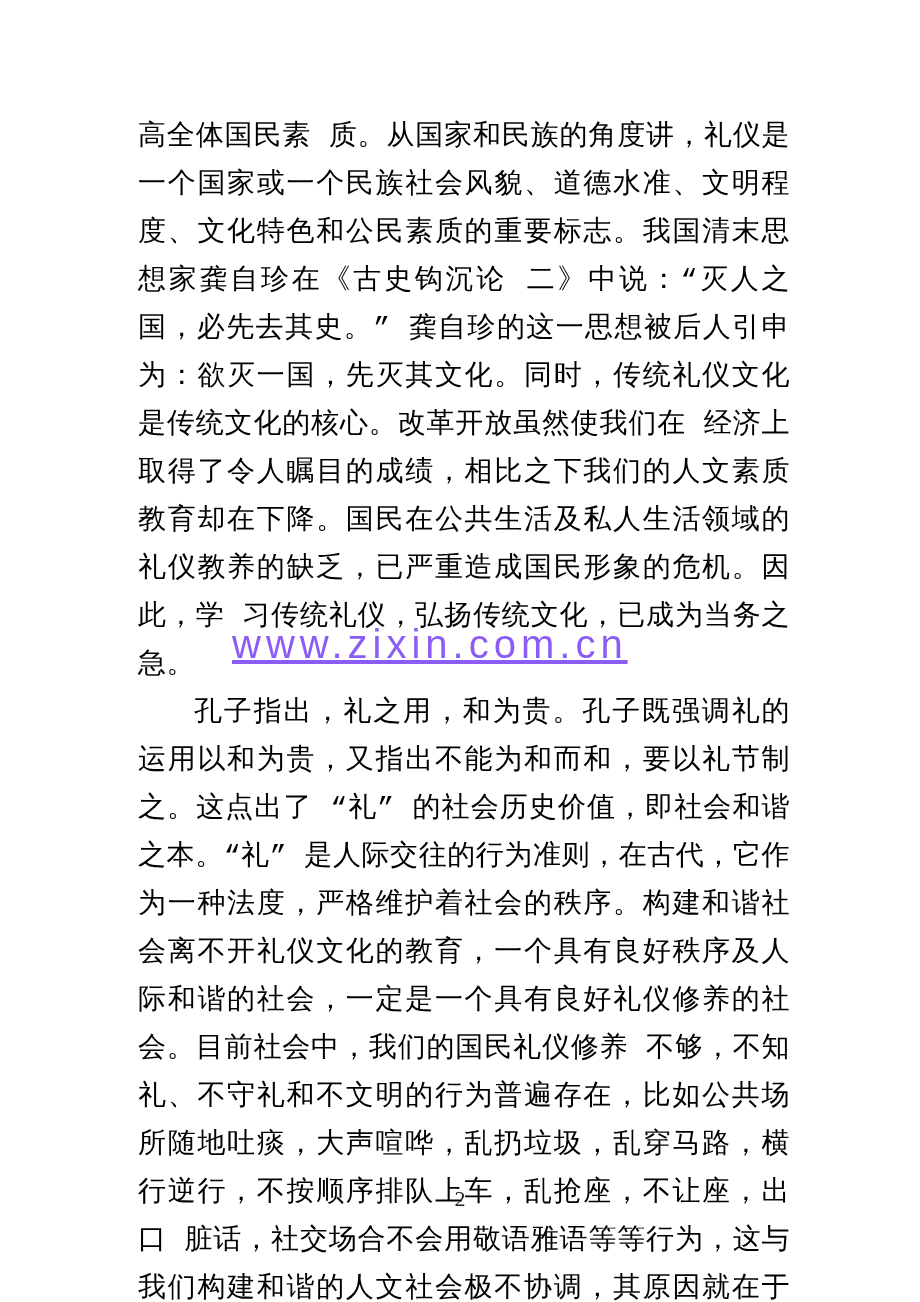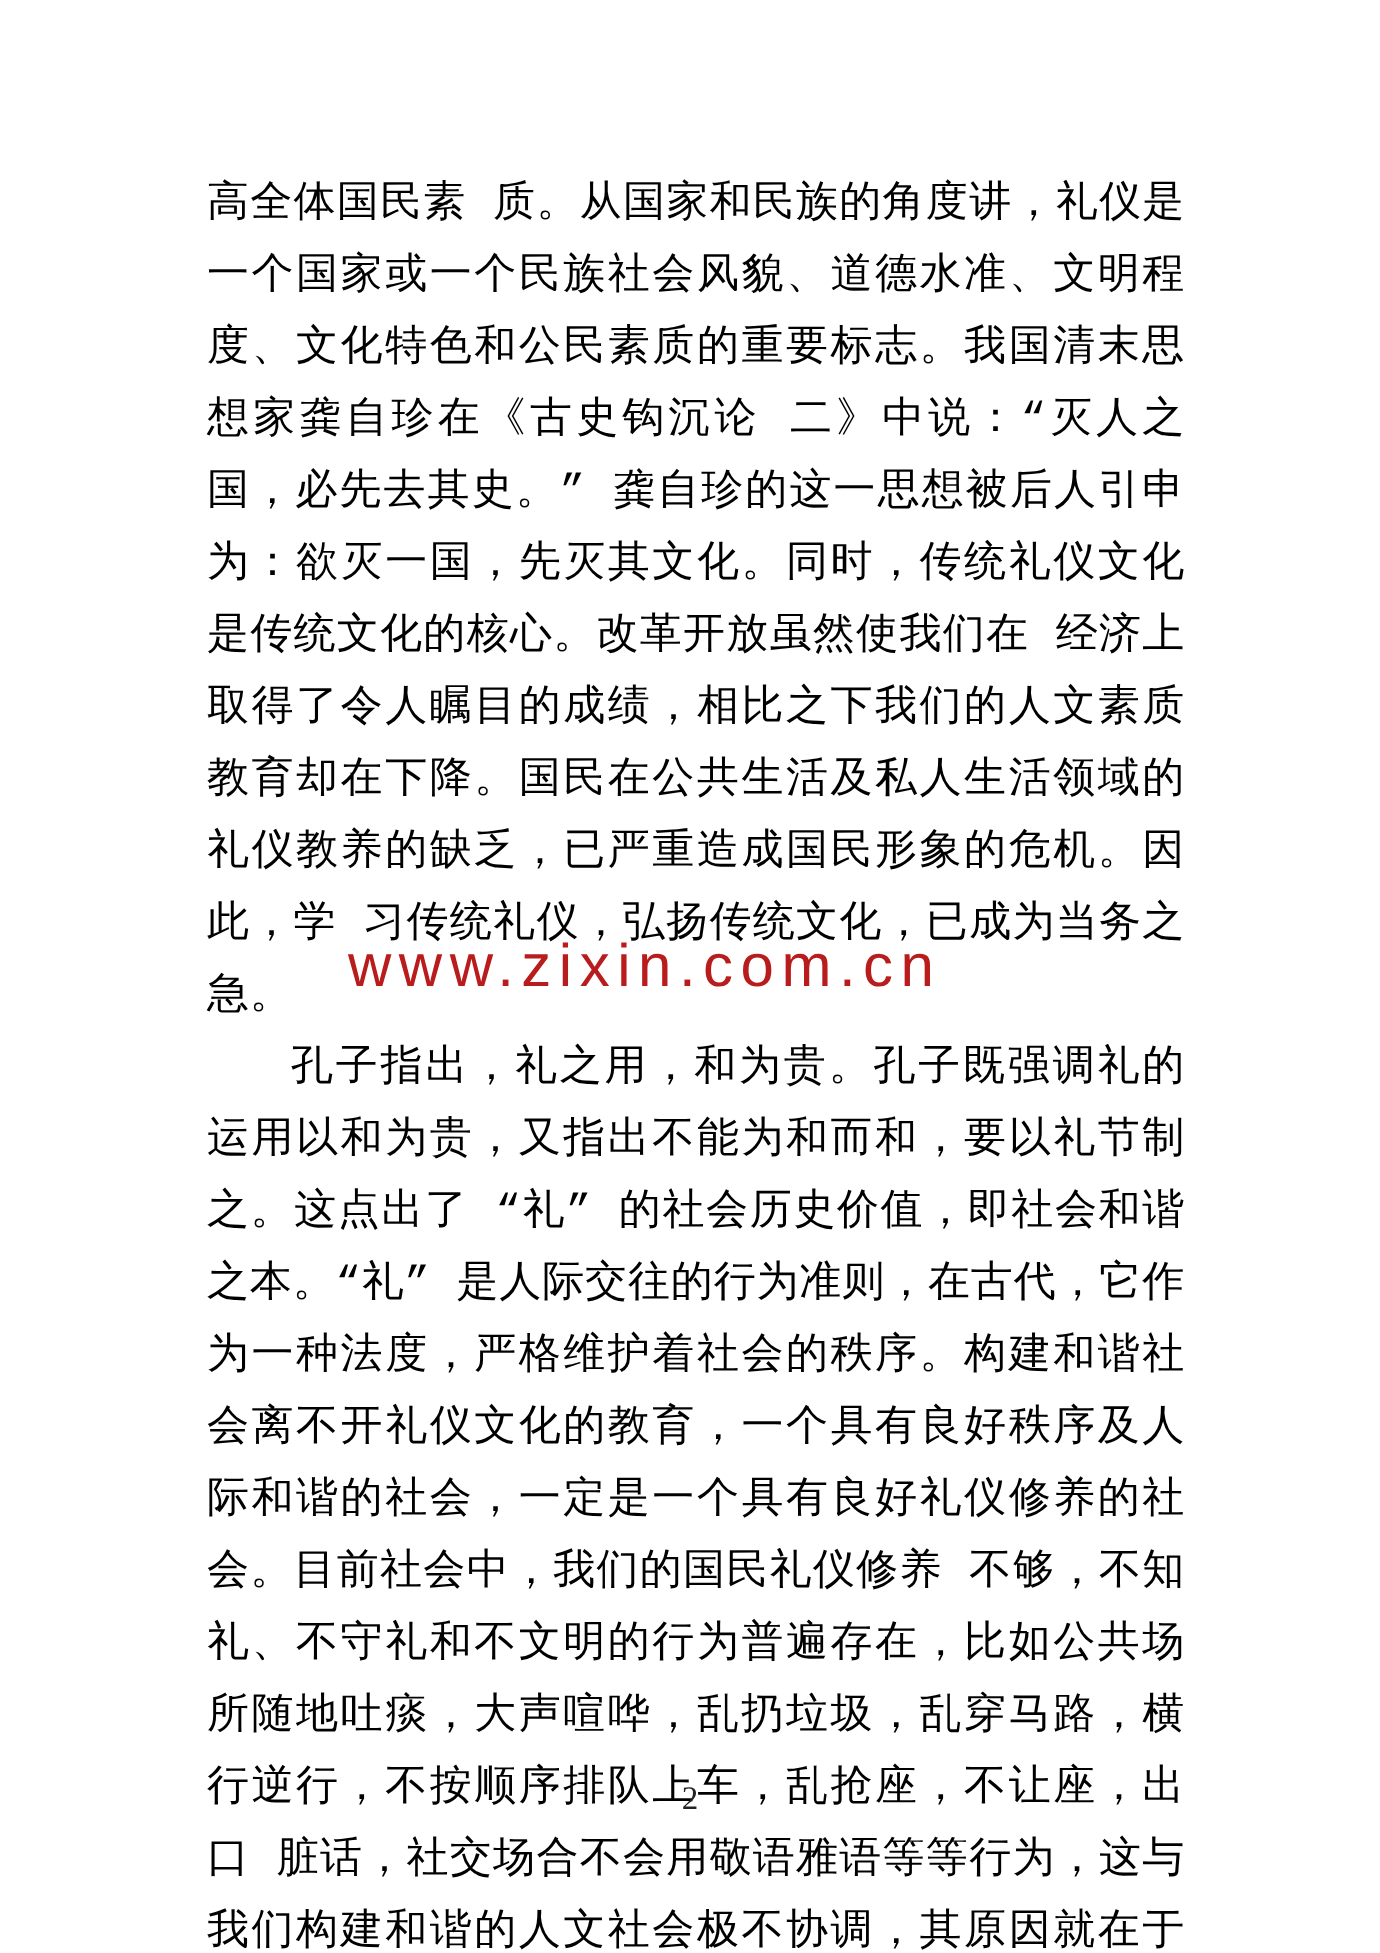--- a/index.html
+++ b/index.html
@@ -35,24 +35,25 @@
     text-indent: 2em;
   }
   .watermark {
     position: absolute;
     left: 232px;
     top: 626px;
     height: 36px;
     line-height: 36px;
     font-size: 40px;
     letter-spacing: 5px;
-    color: #b91c1c;
+    color: #8b5cf6;
     white-space: nowrap;
     pointer-events: none;
     font-family: "Liberation Sans", sans-serif;
+    text-decoration: underline;
   }
   .page-number {
     position: absolute;
     left: 0;
     top: 1186px;
     width: 920px;
     text-align: center;
     font-family: "Liberation Serif", serif;
     font-size: 22px;
     color: #222222;

